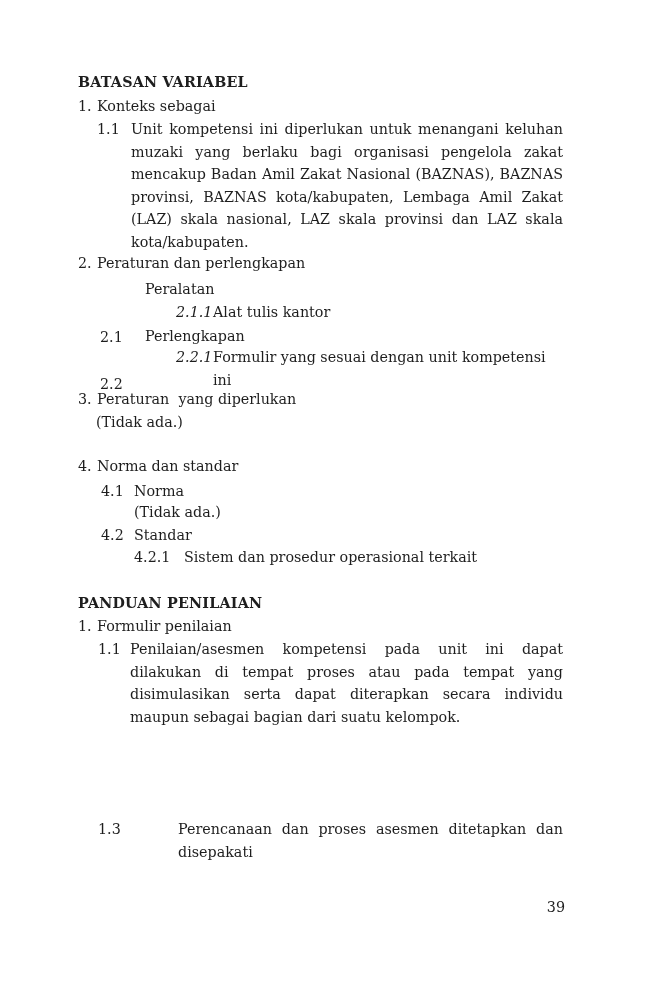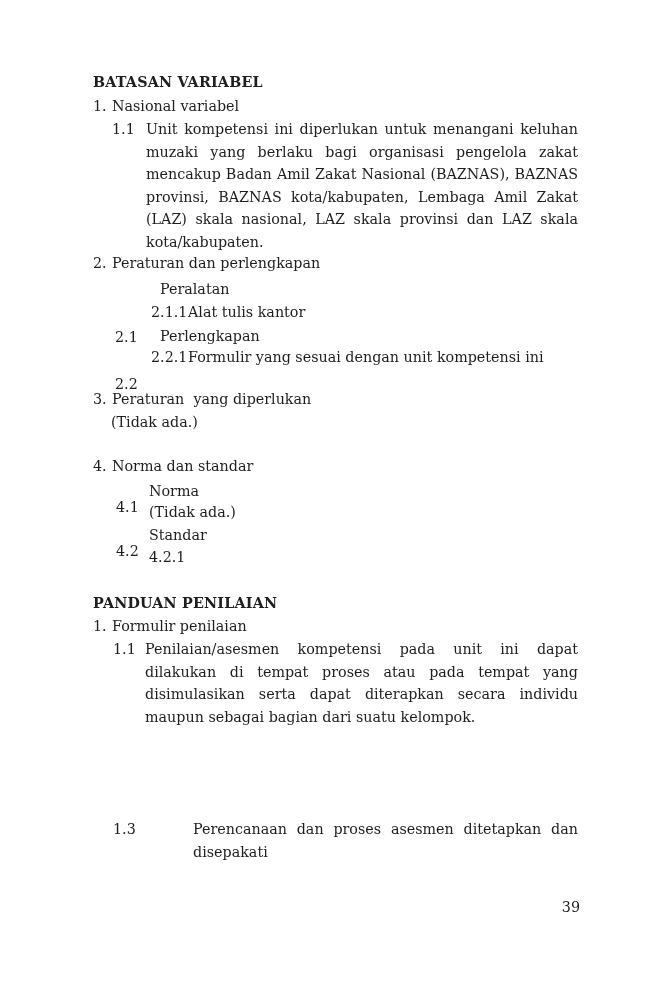--- a/index.html
+++ b/index.html
@@ -13,21 +13,21 @@
     height: 1000px;
     background: #ffffff;
     font-family: "DejaVu Serif", serif;
     font-size: 14.3px;
     line-height: 22.5px;
     color: #1e1e1e;
     overflow: hidden;
   }
   .content {
     position: absolute;
-    left: 93px;
+    left: 78px;
     top: 0;
     width: 485px;
     height: 100%;
   }
   .row {
     position: absolute;
     left: 0;
     width: 485px;
     display: flex;
     align-items: flex-start;
@@ -37,51 +37,51 @@
   .txt  { flex: 1 1 auto; }
   .just { text-align: justify; }
   .jlast { text-align-last: justify; margin-left: 48px; }
   .pre  { white-space: pre-wrap; }
 
   
   .w19 { width: 19px; }
   .w32 { width: 32px; }
   .w34 { width: 34px; }
   .w37 { width: 37px; }
-  .w33 { width: 33px; margin-top: 16px; }
+  .w33 { width: 33px; }
   .w45 { width: 45px; }
   .w50 { width: 50px; }
 
   
   .ml18 { margin-left: 18px; }
   .ml19 { margin-left: 19px; }
   .ml20 { margin-left: 20px; }
   .ml22 { margin-left: 22px; margin-top: 48px; }
   .ml23 { margin-left: 23px; }
   .ml56 { margin-left: 56px; }
-  .ml65 { margin-left: 58px; }
+  .ml65 { margin-left: 98px; font-style: italic; }
 
   .pageno {
     position: absolute;
     left: 0;
     width: 487px;
     text-align: right;
   }
 </style>
 </head>
 <body>
 
 <div class="page">
   <div class="content">
 
     <div class="row head" style="top:71px">BATASAN VARIABEL</div>
 
     <div class="row" style="top:95px">
       <span class="num w19">1.</span>
-      <span class="txt">Nasional variabel</span>
+      <span class="txt">Konteks sebagai</span>
     </div>
 
     <div class="row" style="top:118px">
       <span class="num ml19 w34">1.1</span>
       <div class="txt just">Unit kompetensi ini diperlukan untuk menangani keluhan muzaki yang berlaku bagi organisasi pengelola zakat mencakup Badan Amil Zakat Nasional (BAZNAS), BAZNAS provinsi, BAZNAS kota/kabupaten, Lembaga Amil Zakat (LAZ) skala nasional, LAZ skala provinsi dan LAZ skala kota/kabupaten.</div>
     </div>
 
     <div class="row" style="top:252px">
       <span class="num w19">2.</span>
       <span class="txt">Peraturan dan perlengkapan</span>
@@ -130,20 +130,21 @@
       <span class="txt ml56">(Tidak ada.)</span>
     </div>
 
     <div class="row" style="top:524px">
       <span class="num ml23 w33">4.2</span>
       <span class="txt">Standar</span>
     </div>
 
     <div class="row" style="top:546px">
       <span class="num ml56 w50">4.2.1</span>
+      <span class="txt">Sistem dan prosedur operasional terkait</span>
     </div>
 
     <div class="row head" style="top:592px">PANDUAN PENILAIAN</div>
 
     <div class="row" style="top:615px">
       <span class="num w19">1.</span>
       <span class="txt">Formulir penilaian</span>
     </div>
 
     <div class="row" style="top:638px">

